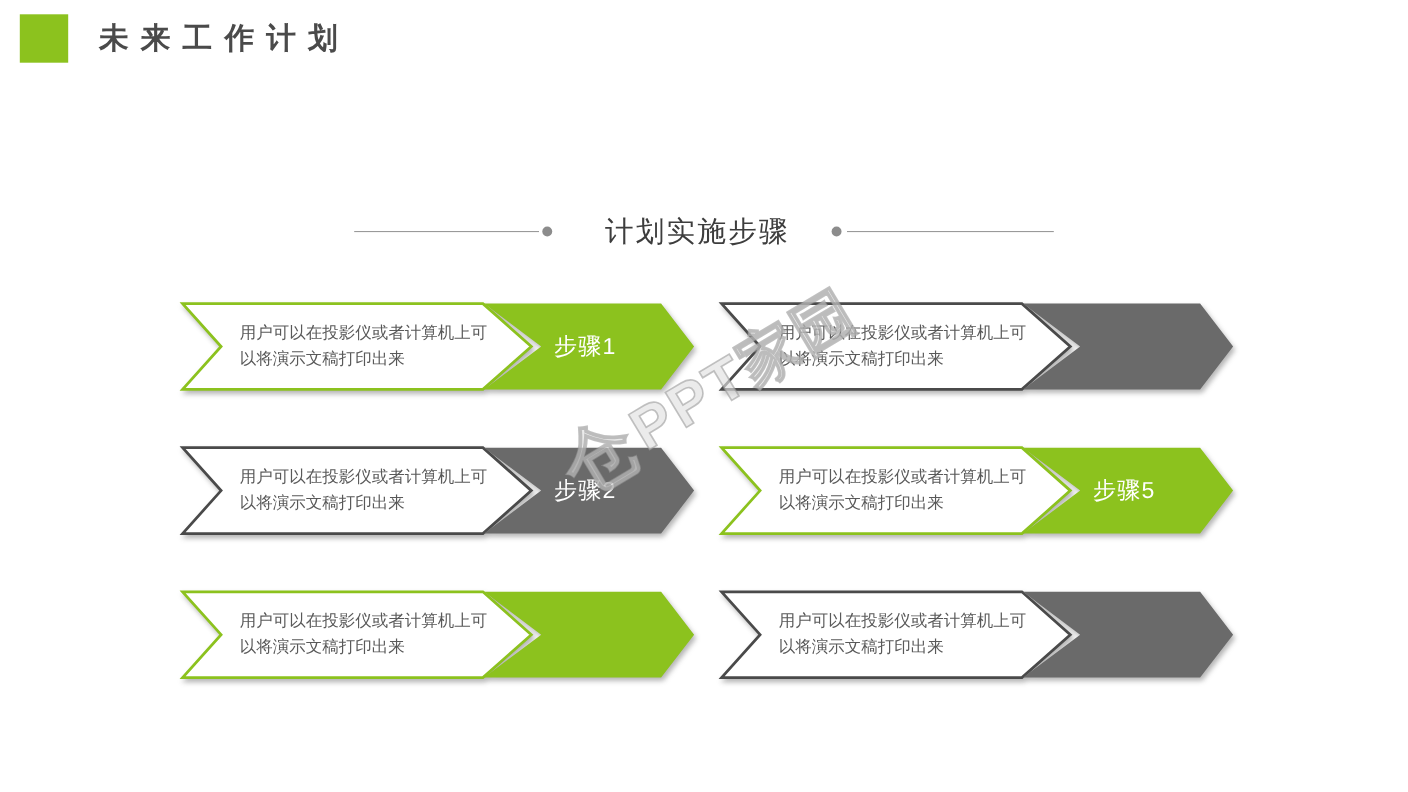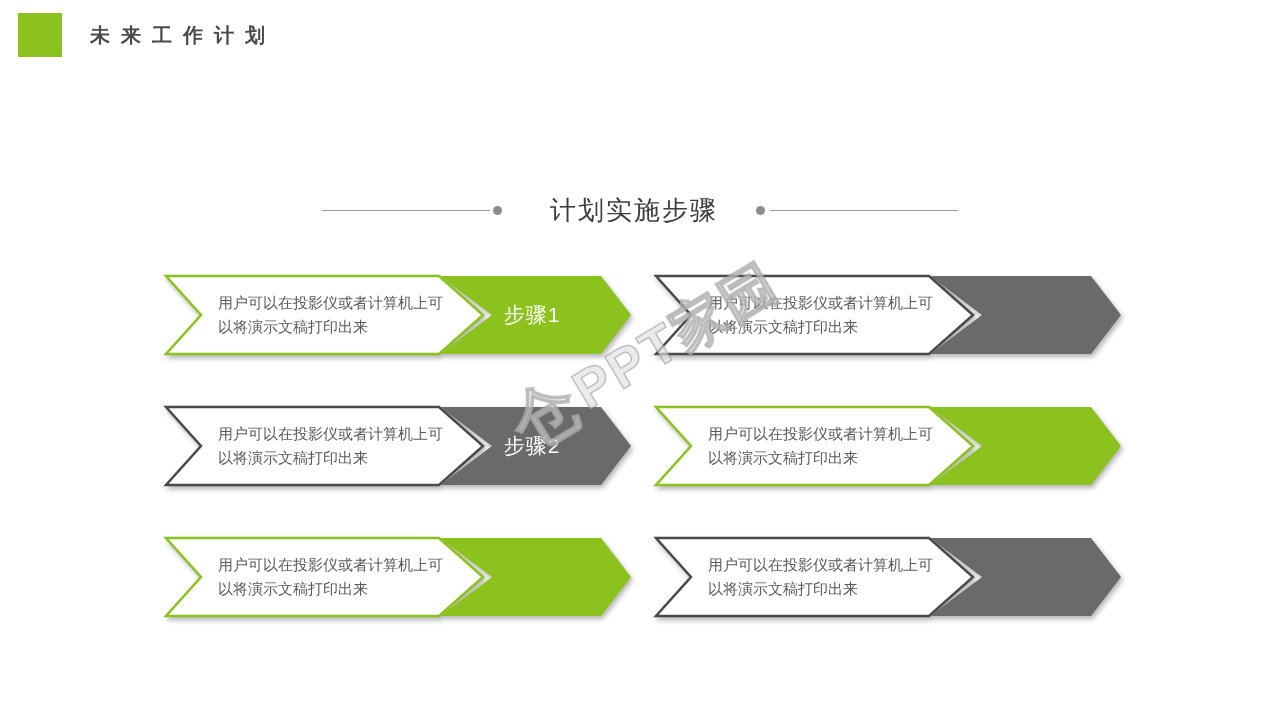--- a/index.html
+++ b/index.html
@@ -6,21 +6,21 @@
   html,body { width:1280px; height:720px; }
   body {
     position:relative; overflow:hidden; background:#ffffff;
     font-family:"Liberation Sans","DejaVu Sans",sans-serif;
   }
 
   
   .title-bar { position:absolute; left:18px; top:13px; display:flex; align-items:center; }
   .title-square { width:44px; height:44px; background:#8CC21E; }
   .slide-title {
-    margin-left:28px; font-size:20px; font-weight:bold; color:#4a4a4a;
+    margin-left:28px; font-size:27px; font-weight:bold; color:#4a4a4a;
     letter-spacing:11px; line-height:44px; white-space:nowrap;
   }
 
   
   .heading-row {
     position:absolute; left:0; top:188px; width:1280px; height:44px;
     display:flex; align-items:center; justify-content:center;
   }
   .hline { height:1px; background:#9a9a9a; }
   .hline.left  { width:168px; margin-right:3px; }
@@ -112,20 +112,21 @@
     <div class="desc">用户可以在投影仪或者计算机上可以将演示文稿打印出来</div>
     <div class="steplabel">步骤2</div>
   </div>
 
   <div class="banner green">
     <svg width="474" height="88" viewBox="0 0 474 88">
       <polygon class="body" points="3,3 276,3 320,42 276,81 3,81 38,42"></polygon>
       <polygon class="arrow" points="277,3 438,3 468,42 438,81 277,81 329,42"></polygon>
     </svg>
     <div class="desc">用户可以在投影仪或者计算机上可以将演示文稿打印出来</div>
+    <div class="steplabel">步骤5</div>
   </div>
 
   <div class="banner green">
     <svg width="474" height="88" viewBox="0 0 474 88">
       <polygon class="body" points="3,3 276,3 320,42 276,81 3,81 38,42"></polygon>
       <polygon class="arrow" points="277,3 438,3 468,42 438,81 277,81 329,42"></polygon>
     </svg>
     <div class="desc">用户可以在投影仪或者计算机上可以将演示文稿打印出来</div>
   </div>
 

